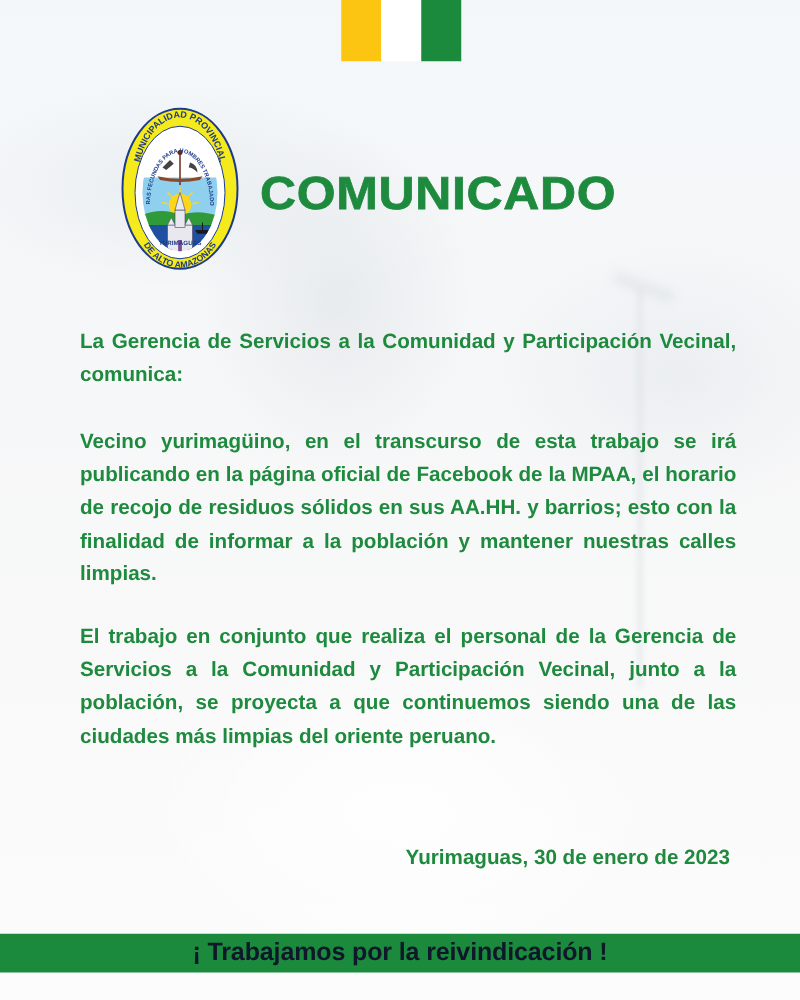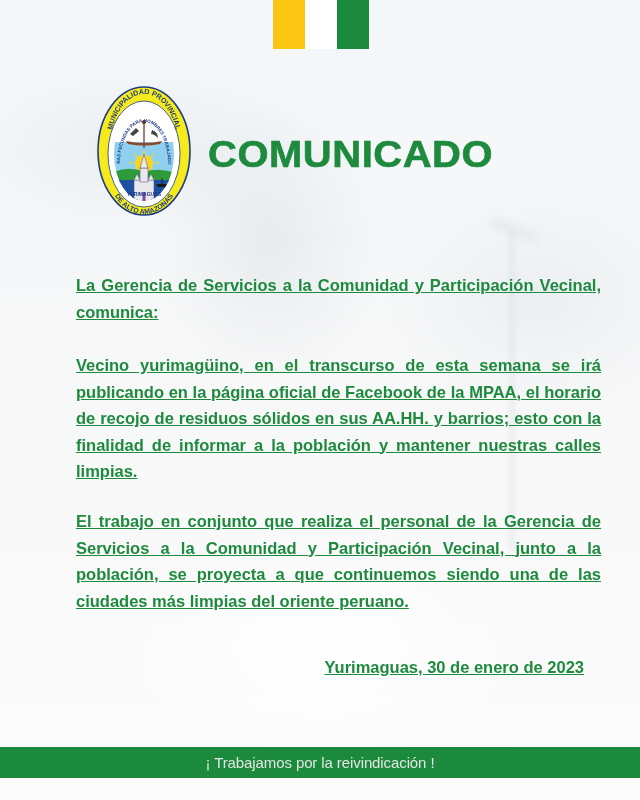--- a/index.html
+++ b/index.html
@@ -84,53 +84,51 @@
 
     .body-text {
       position: absolute;
       left: 64px;
       width: 525px;
       font-weight: bold;
       font-size: 16.5px;
       line-height: 26.5px;
       color: #1e8a3e;
       text-align: justify;
-      margin: 12px;
-      text-decoration: underline;
+      margin: 0;
     }
     .p1 { top: 260px; }
     .p2 { top: 340px; }
     .p3 { top: 496px; }
 
     .date {
       position: absolute;
       right: 56px;
-      top: 656px;
+      top: 675px;
       font-weight: bold;
       font-size: 16.5px;
       line-height: 22px;
       color: #1e8a3e;
-      text-decoration: underline;
     }
 
     .footer {
       position: absolute;
       left: 0;
       top: 747px;
       width: 640px;
       height: 31px;
       background: #1b8a3c;
       display: flex;
       align-items: center;
       justify-content: center;
     }
     .footer span {
-      color: #e5e5e5;
-      font-weight: normal;
-      font-size: 15px;
+      color: #0f172a;
+      font-weight: bold;
+      font-size: 20px;
       letter-spacing: -0.1px;
     }
   </style>
 </head>
 <body>
 
 <div class="bg"></div>
 <div class="pole"></div>
 <div class="pole-arm"></div>
 
@@ -199,20 +197,20 @@
     <text font-family="Liberation Sans, sans-serif" font-weight="bold" font-size="7" fill="#1d3a8a">
       <textPath href="#arcBottom" startOffset="50%" text-anchor="middle">DE ALTO AMAZONAS</textPath>
     </text>
     <text x="48" y="112" text-anchor="middle" font-family="Liberation Sans, sans-serif" font-weight="bold" font-size="5" fill="#1d3a8a">YURIMAGUAS</text>
   </svg>
 </div>
 
 <div class="title">COMUNICADO</div>
 
 <p class="body-text p1">La Gerencia de Servicios a la Comunidad y Participación Vecinal, comunica:</p>
-<p class="body-text p2">Vecino yurimagüino, en el transcurso de esta semana se irá publicando en la página oficial de Facebook de la MPAA, el horario de recojo de residuos sólidos en sus AA.HH. y barrios; esto con la finalidad de informar a la población y mantener nuestras calles limpias.</p>
+<p class="body-text p2">Vecino yurimagüino, en el transcurso de esta trabajo se irá publicando en la página oficial de Facebook de la MPAA, el horario de recojo de residuos sólidos en sus AA.HH. y barrios; esto con la finalidad de informar a la población y mantener nuestras calles limpias.</p>
 <p class="body-text p3">El trabajo en conjunto que realiza el personal de la Gerencia de Servicios a la Comunidad y Participación Vecinal, junto a la población, se proyecta a que continuemos siendo una de las ciudades más limpias del oriente peruano.</p>
 
 <div class="date">Yurimaguas, 30 de enero de 2023</div>
 
 <div class="footer">
   <span>¡ Trabajamos por la reivindicación !</span>
 </div>
 
 </body></html>

